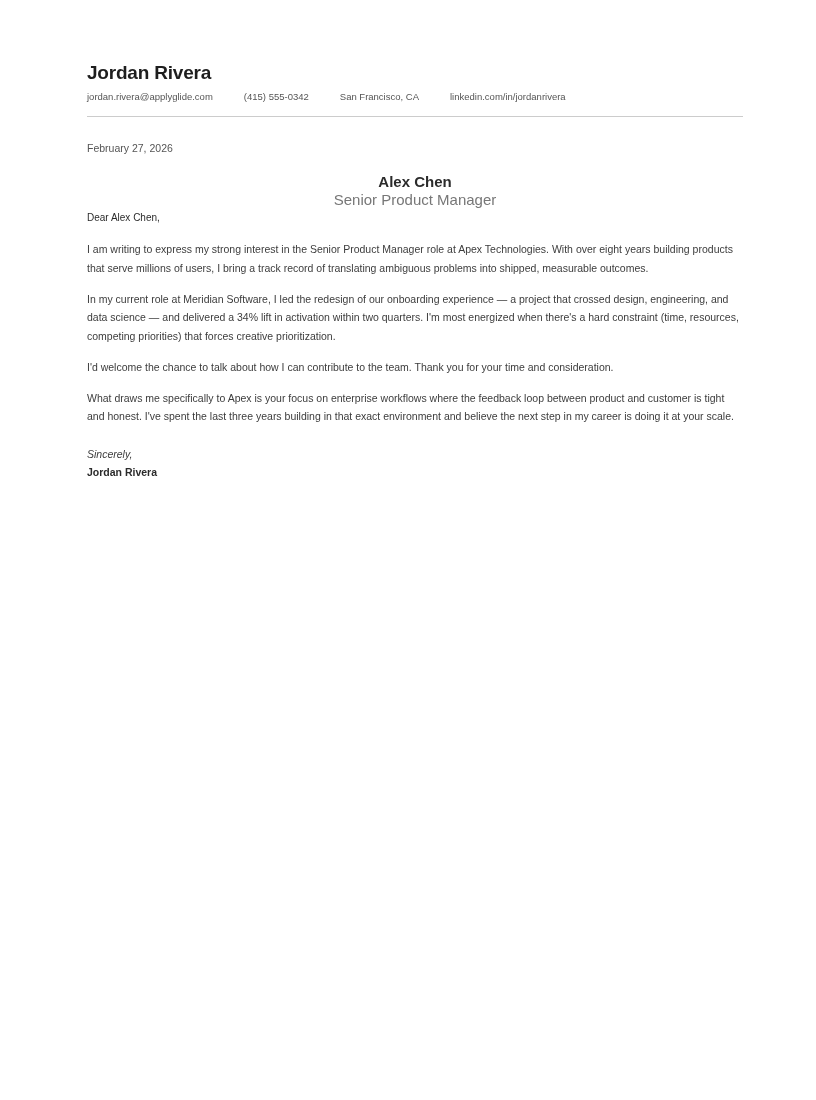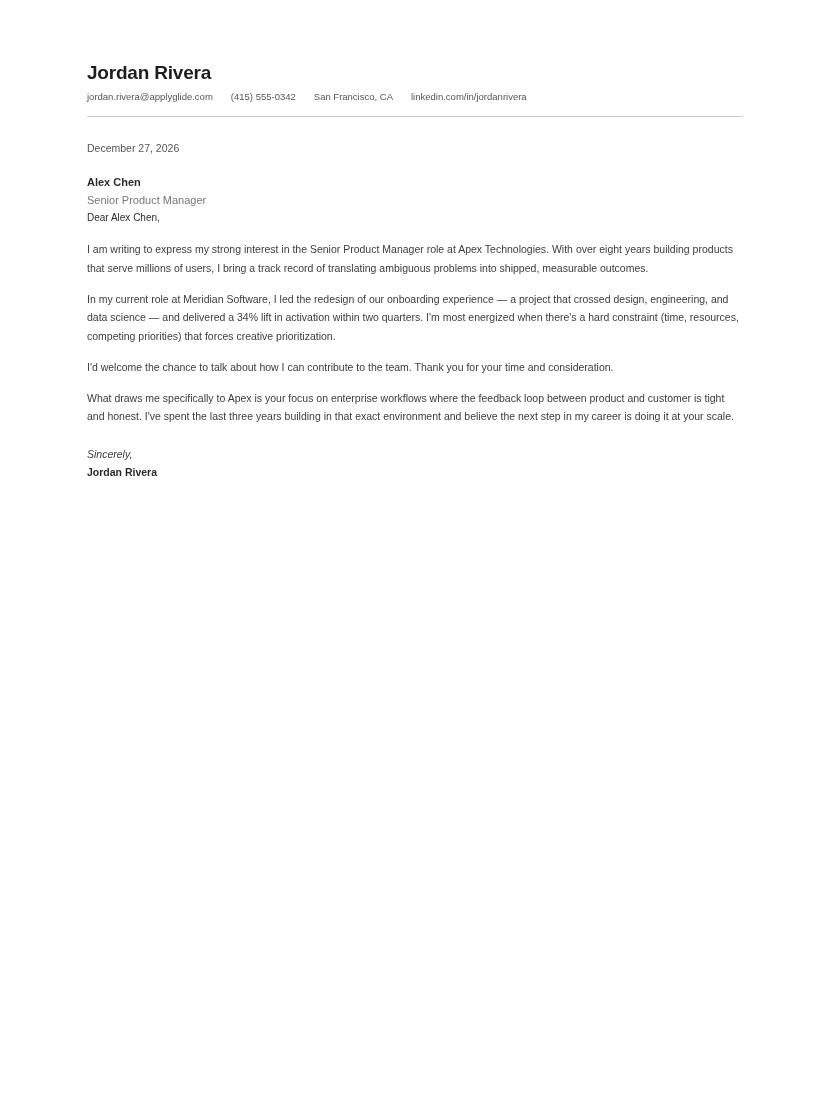--- a/index.html
+++ b/index.html
@@ -31,21 +31,21 @@
     font-size: 19px;
     line-height: 22px;
     font-weight: bold;
     letter-spacing: -0.2px;
     color: var(--title, #1e1e1e);
   }
 
   .contact-row {
     display: flex;
     flex-wrap: nowrap;
-    gap: 18px;
+    gap: 31px;
     margin-top: 7px;
     font-size: 9.5px;
     line-height: 12px;
     color: var(--muted, #555555);
     white-space: nowrap;
   }
 
   .header-divider {
     border: none;
     border-top: 1px solid var(--divider, #cccccc);
@@ -55,22 +55,23 @@
   
   .letter-date {
     margin-top: 22px;
     font-size: 10.5px;
     line-height: 18px;
     color: var(--muted, #555555);
   }
 
   .recipient-block {
     margin-top: 16px;
-    font-size: 11px;
+    font-size: 15px;
     line-height: 18px;
+    text-align: center;
   }
 
   .recipient-name,
   .recipient-company {
     font-weight: bold;
     color: var(--bold-text, #2b2b2b);
   }
 
   .recipient-title {
     color: var(--light-muted, #777777);
@@ -119,21 +120,21 @@
         <span class="contact-item">jordan.rivera@applyglide.com</span>
         <span class="contact-item">(415) 555-0342</span>
         <span class="contact-item">San Francisco, CA</span>
         <span class="contact-item">linkedin.com/in/jordanrivera</span>
       </div>
 
       <hr class="header-divider">
     </header>
 
     <main>
-      <div class="letter-date">December 27, 2026</div>
+      <div class="letter-date">February 27, 2026</div>
 
       <div class="recipient-block">
         <div class="recipient-name">Alex Chen</div>
         <div class="recipient-title">Senior Product Manager</div>
       </div>
 
       <div class="salutation">Dear Alex Chen,</div>
 
       <div class="letter-body">
         <p class="body-paragraph">I am writing to express my strong interest in the Senior Product Manager role at Apex Technologies. With over eight years building products that serve millions of users, I bring a track record of translating ambiguous problems into shipped, measurable outcomes.</p>

